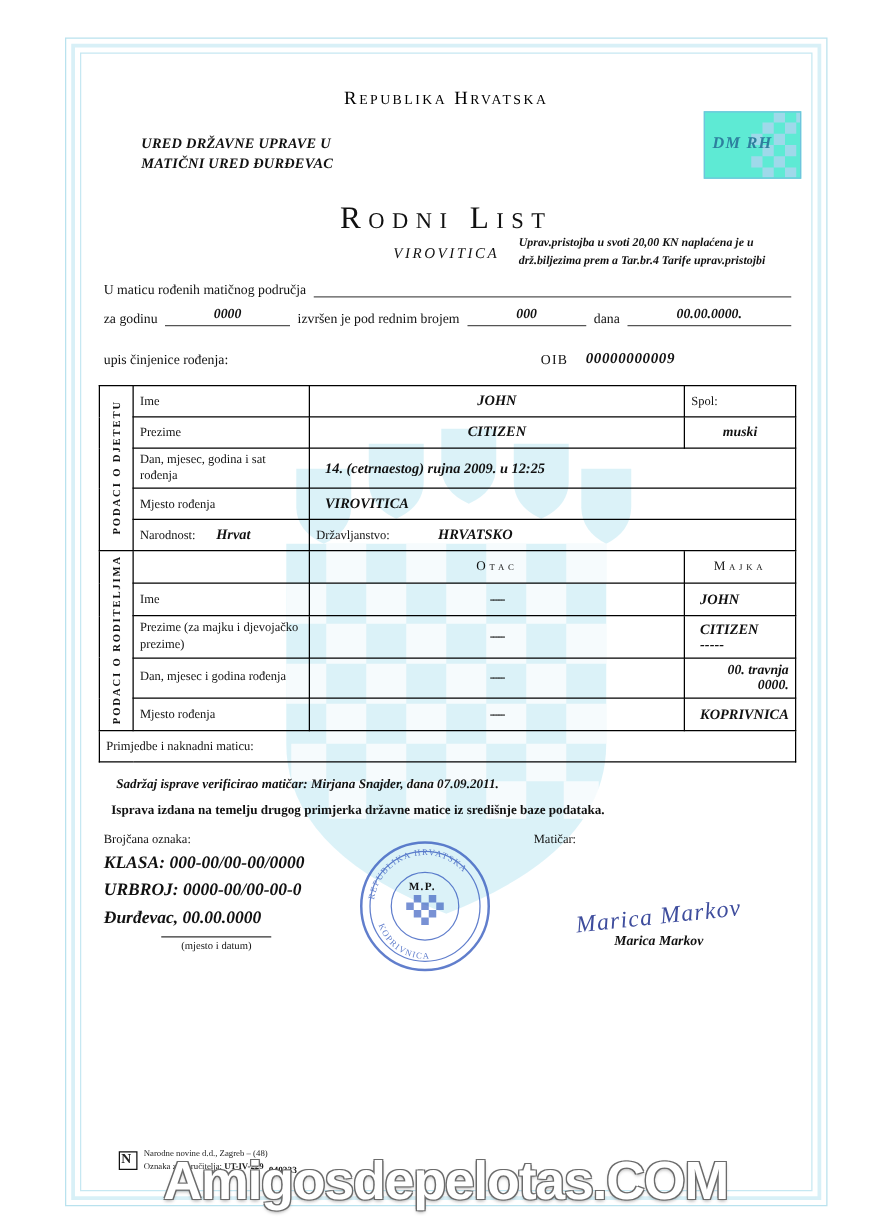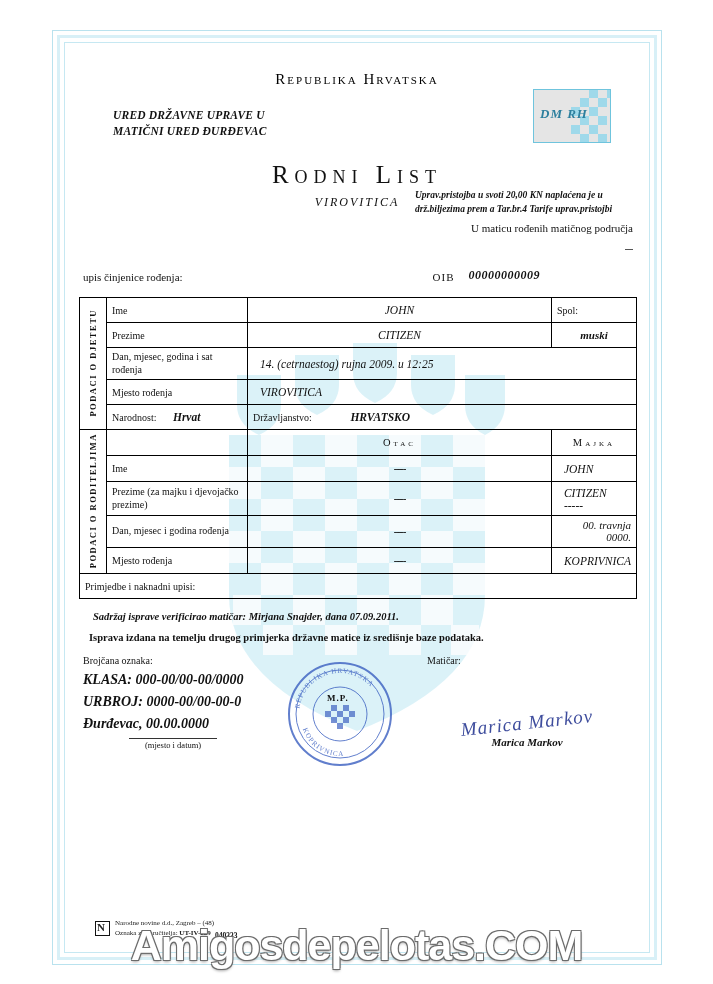--- a/index.html
+++ b/index.html
@@ -67,24 +67,24 @@
     margin-left:44px;
     font-style:italic;
     font-weight:bold;
     font-size:11.5px;
     line-height:1.35;
     text-transform:uppercase;
     letter-spacing:.2px;
   }
   .dmrh {
     position:absolute;
-    right:34px; top:18px;
+    right:4px; top:18px;
     width:76px; height:52px;
     border:1px solid #6fc4dd;
-    background:#e5e5e5;
+    background:#5eead4;
     overflow:hidden;
   }
   .dmrh .lbl {
     position:absolute; left:6px; top:16px;
     font-family:"Liberation Serif", serif;
     font-weight:bold; font-style:italic;
     font-size:13px; color:#2d7f9e;
     letter-spacing:1px;
   }
   .fee {
@@ -108,21 +108,21 @@
   .city {
     text-align:center;
     font-style:italic;
     font-size:12px;
     letter-spacing:2px;
     margin-top:6px;
   }
 
   
   .lines { margin-top:12px; padding:0 12px 0 14px; font-size:11px; }
-  .lrow { display:flex; align-items:flex-end; margin-bottom:7px;flex-direction:column; }
+  .lrow { display:flex; align-items:flex-end; margin-bottom:7px; }
   .lbl-t { white-space:nowrap; }
   .fill {
     flex:1 1 auto;
     border-bottom:1px solid #555;
     text-align:center;
     font-style:italic;
     font-weight:bold;
     font-size:11px;
     padding:0 4px 1px 4px;
     min-height:14px;
@@ -178,21 +178,21 @@
     transform:rotate(180deg);
     white-space:nowrap;
     font-weight:bold;
     font-size:8.5px;
     letter-spacing:1.5px;
   }
   .fld { width:130px; font-size:10px; }
   .fld.two { line-height:1.25; }
   .val {
     font-style:italic;
-    font-weight:normal;
+    font-weight:bold;
     font-size:11.5px;
     text-align:center;
   }
   .val.left { text-align:left; padding-left:12px; }
   .val.tiny { font-size:11px;text-align:right; }
   .spol-lbl { width:56px; font-size:10px; }
   .spol-val { width:56px; font-style:italic; font-weight:bold; text-align:center; font-size:11px; }
   .hdr-par {
     text-align:center;
     font-size:10.5px;
@@ -415,20 +415,33 @@
 
       <div class="main-title">Rodni  List</div>
       <div class="city">VIROVITICA</div>
 
       <div class="lines">
         <div class="lrow">
           <span class="lbl-t">U maticu rođenih matičnog područja</span>
           <span class="gap"></span>
           <span class="fill wide"></span>
         </div>
+        <div class="lrow">
+          <span class="lbl-t">za godinu</span>
+          <span class="gap"></span>
+          <span class="fill narrow">0000</span>
+          <span class="gap"></span>
+          <span class="lbl-t">izvršen je pod rednim brojem</span>
+          <span class="gap"></span>
+          <span class="fill">000</span>
+          <span class="gap"></span>
+          <span class="lbl-t">dana</span>
+          <span class="gap"></span>
+          <span class="fill">00.00.0000.</span>
+        </div>
       </div>
 
       <div class="oib-row">
         <span>upis činjenice rođenja:</span>
         <span class="oib-label">OIB</span>
         <span class="oib-val">00000000009</span>
       </div>
 
       <table class="main">
 
@@ -490,21 +503,21 @@
           <td class="val left tiny">00. travnja 0000.</td>
         </tr>
         <tr>
           <td class="fld">Mjesto rođenja</td>
           <td class="dash">-----</td>
           <td class="val left">KOPRIVNICA</td>
         </tr>
 
         <tr>
           <td class="notes-cell" colspan="4">
-            <span>Primjedbe i naknadni upisi:</span>
+            <span>Primjedbe i naknadni maticu:</span>
             <span></span>
           </td>
         </tr>
       </tbody>
         </table>
 
       <div class="verif">Sadržaj isprave verificirao matičar: Mirjana Snajder, dana 07.09.2011.</div>
       <div class="issued">Isprava izdana na temelju drugog primjerka državne matice iz središnje baze podataka.</div>
 
       <div class="foot">

